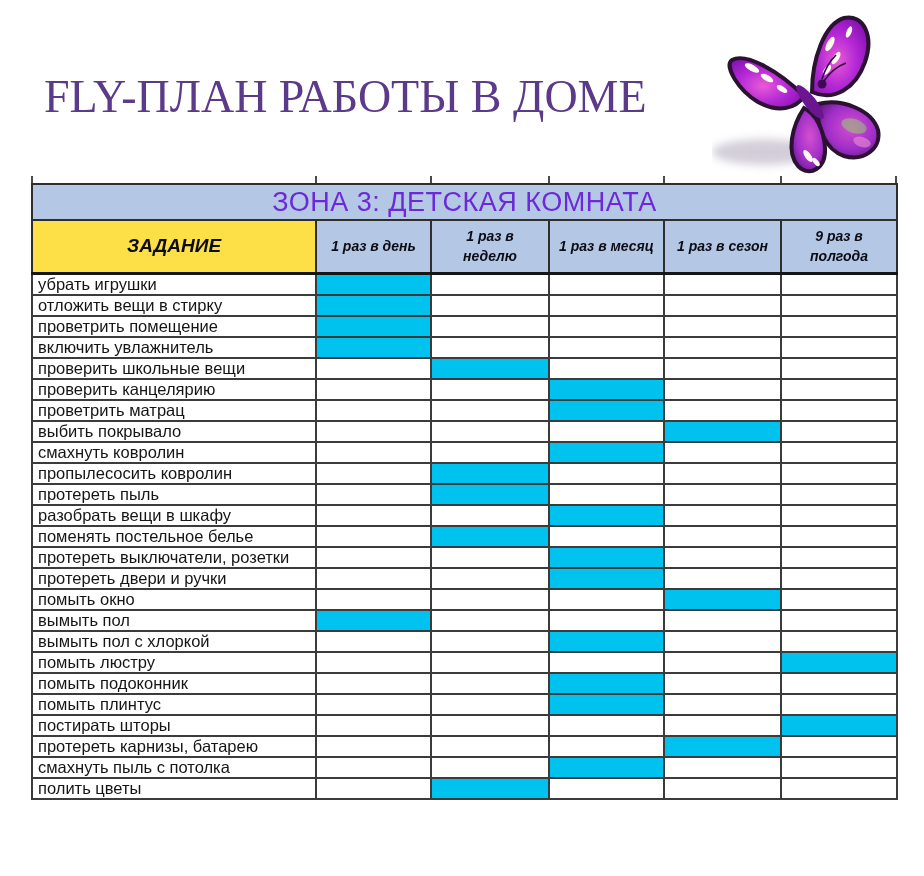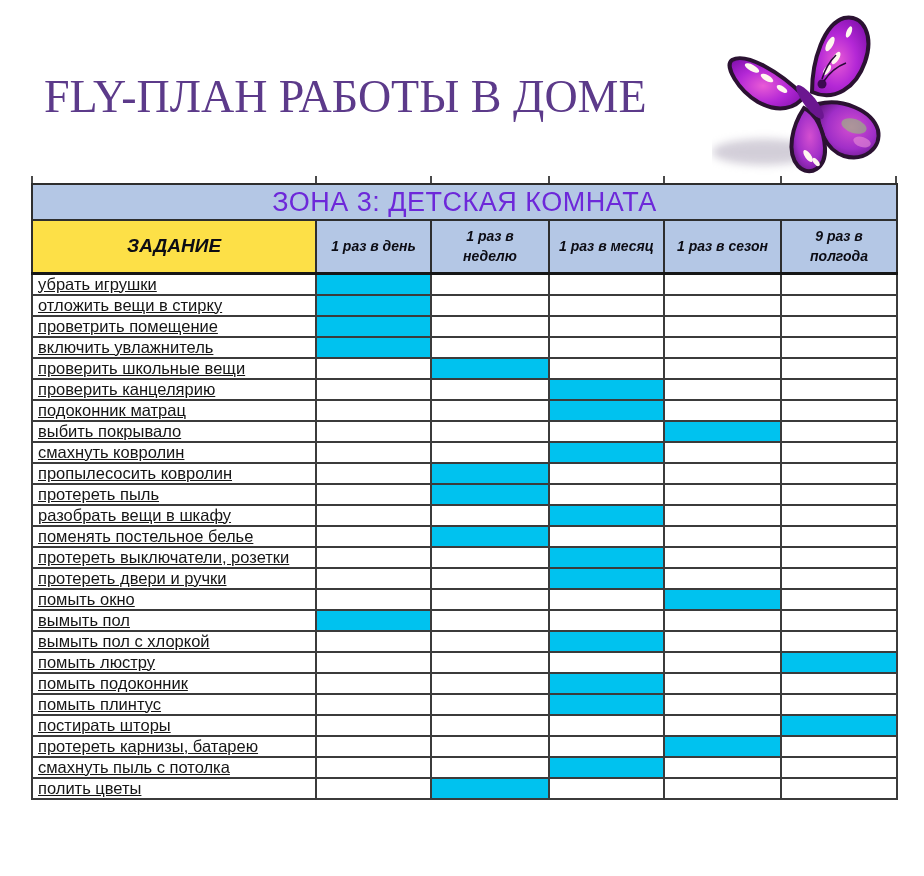--- a/index.html
+++ b/index.html
@@ -33,21 +33,21 @@
   tr.head-row th {
     height:53px; border:2px solid #2e2e2e; border-bottom:3px solid #161616;
     font-size:14px; font-weight:bold; font-style:italic; color:#0c0c14;
     text-align:center; line-height:1.45; padding:0 6px;
   }
   tr.head-row th.freq { background:#b4c7e5; }
   tr.head-row th.task-h { background:#fde047; font-size:19px; }
 
   tbody td { height:20.8px; border:2px solid #3b3b3b; background:#fff;
              font-size:16.5px; color:#151515; }
-  tbody td.task { padding:0 0 0 5px; white-space:nowrap; overflow:hidden;text-decoration:underline; }
+  tbody td.task { padding:0 0 0 5px; white-space:nowrap; overflow:hidden; }
 
   
   .worn-patch { position:absolute; left:660px; top:840px; width:170px; height:11px;
                 background:#ffffff; opacity:0.85; box-shadow:0 0 5px 3px rgba(255,255,255,0.9); }
 </style>
 </head>
 <body>
 
 <div class="page">
 
@@ -175,21 +175,21 @@
           </tr>
           <tr>
             <td class="task">проверить канцелярию</td>
             <td></td>
             <td></td>
             <td style="background: rgb(0, 194, 239);"></td>
             <td></td>
             <td></td>
           </tr>
           <tr>
-            <td class="task">подоконник матрац</td>
+            <td class="task">проветрить матрац</td>
             <td></td>
             <td></td>
             <td style="background: rgb(0, 194, 239);"></td>
             <td></td>
             <td></td>
           </tr>
           <tr>
             <td class="task">выбить покрывало</td>
             <td></td>
             <td></td>

